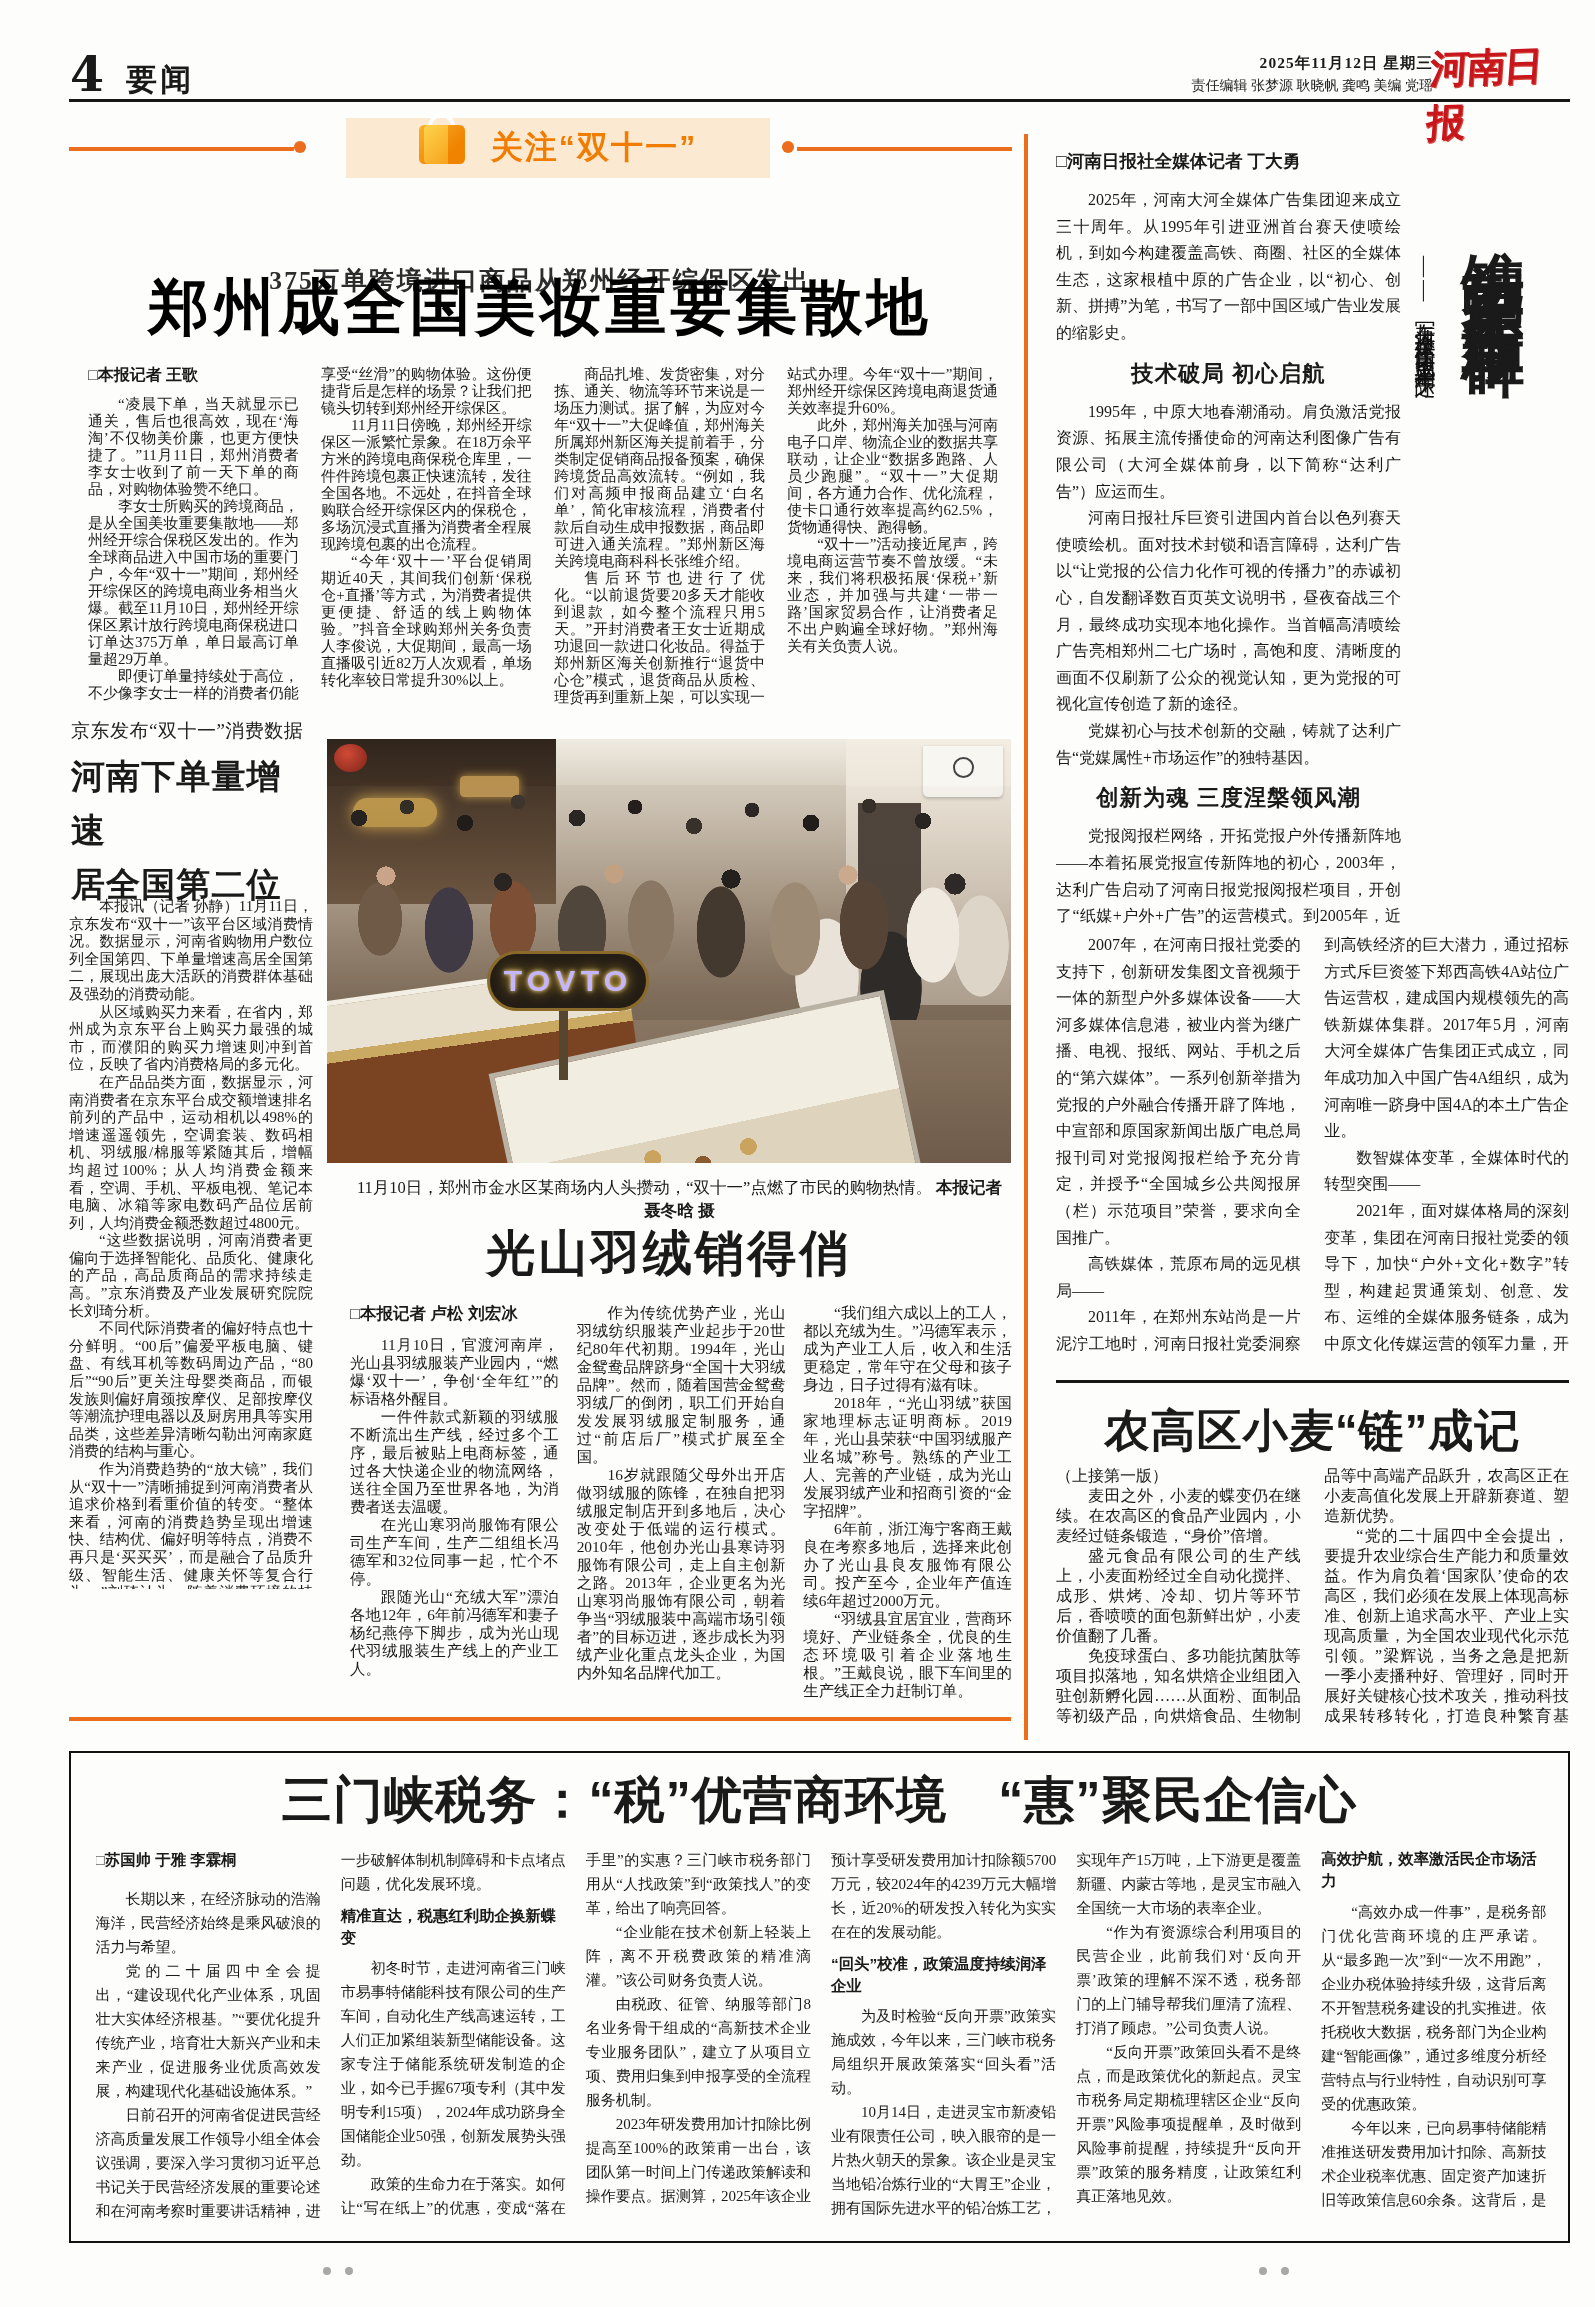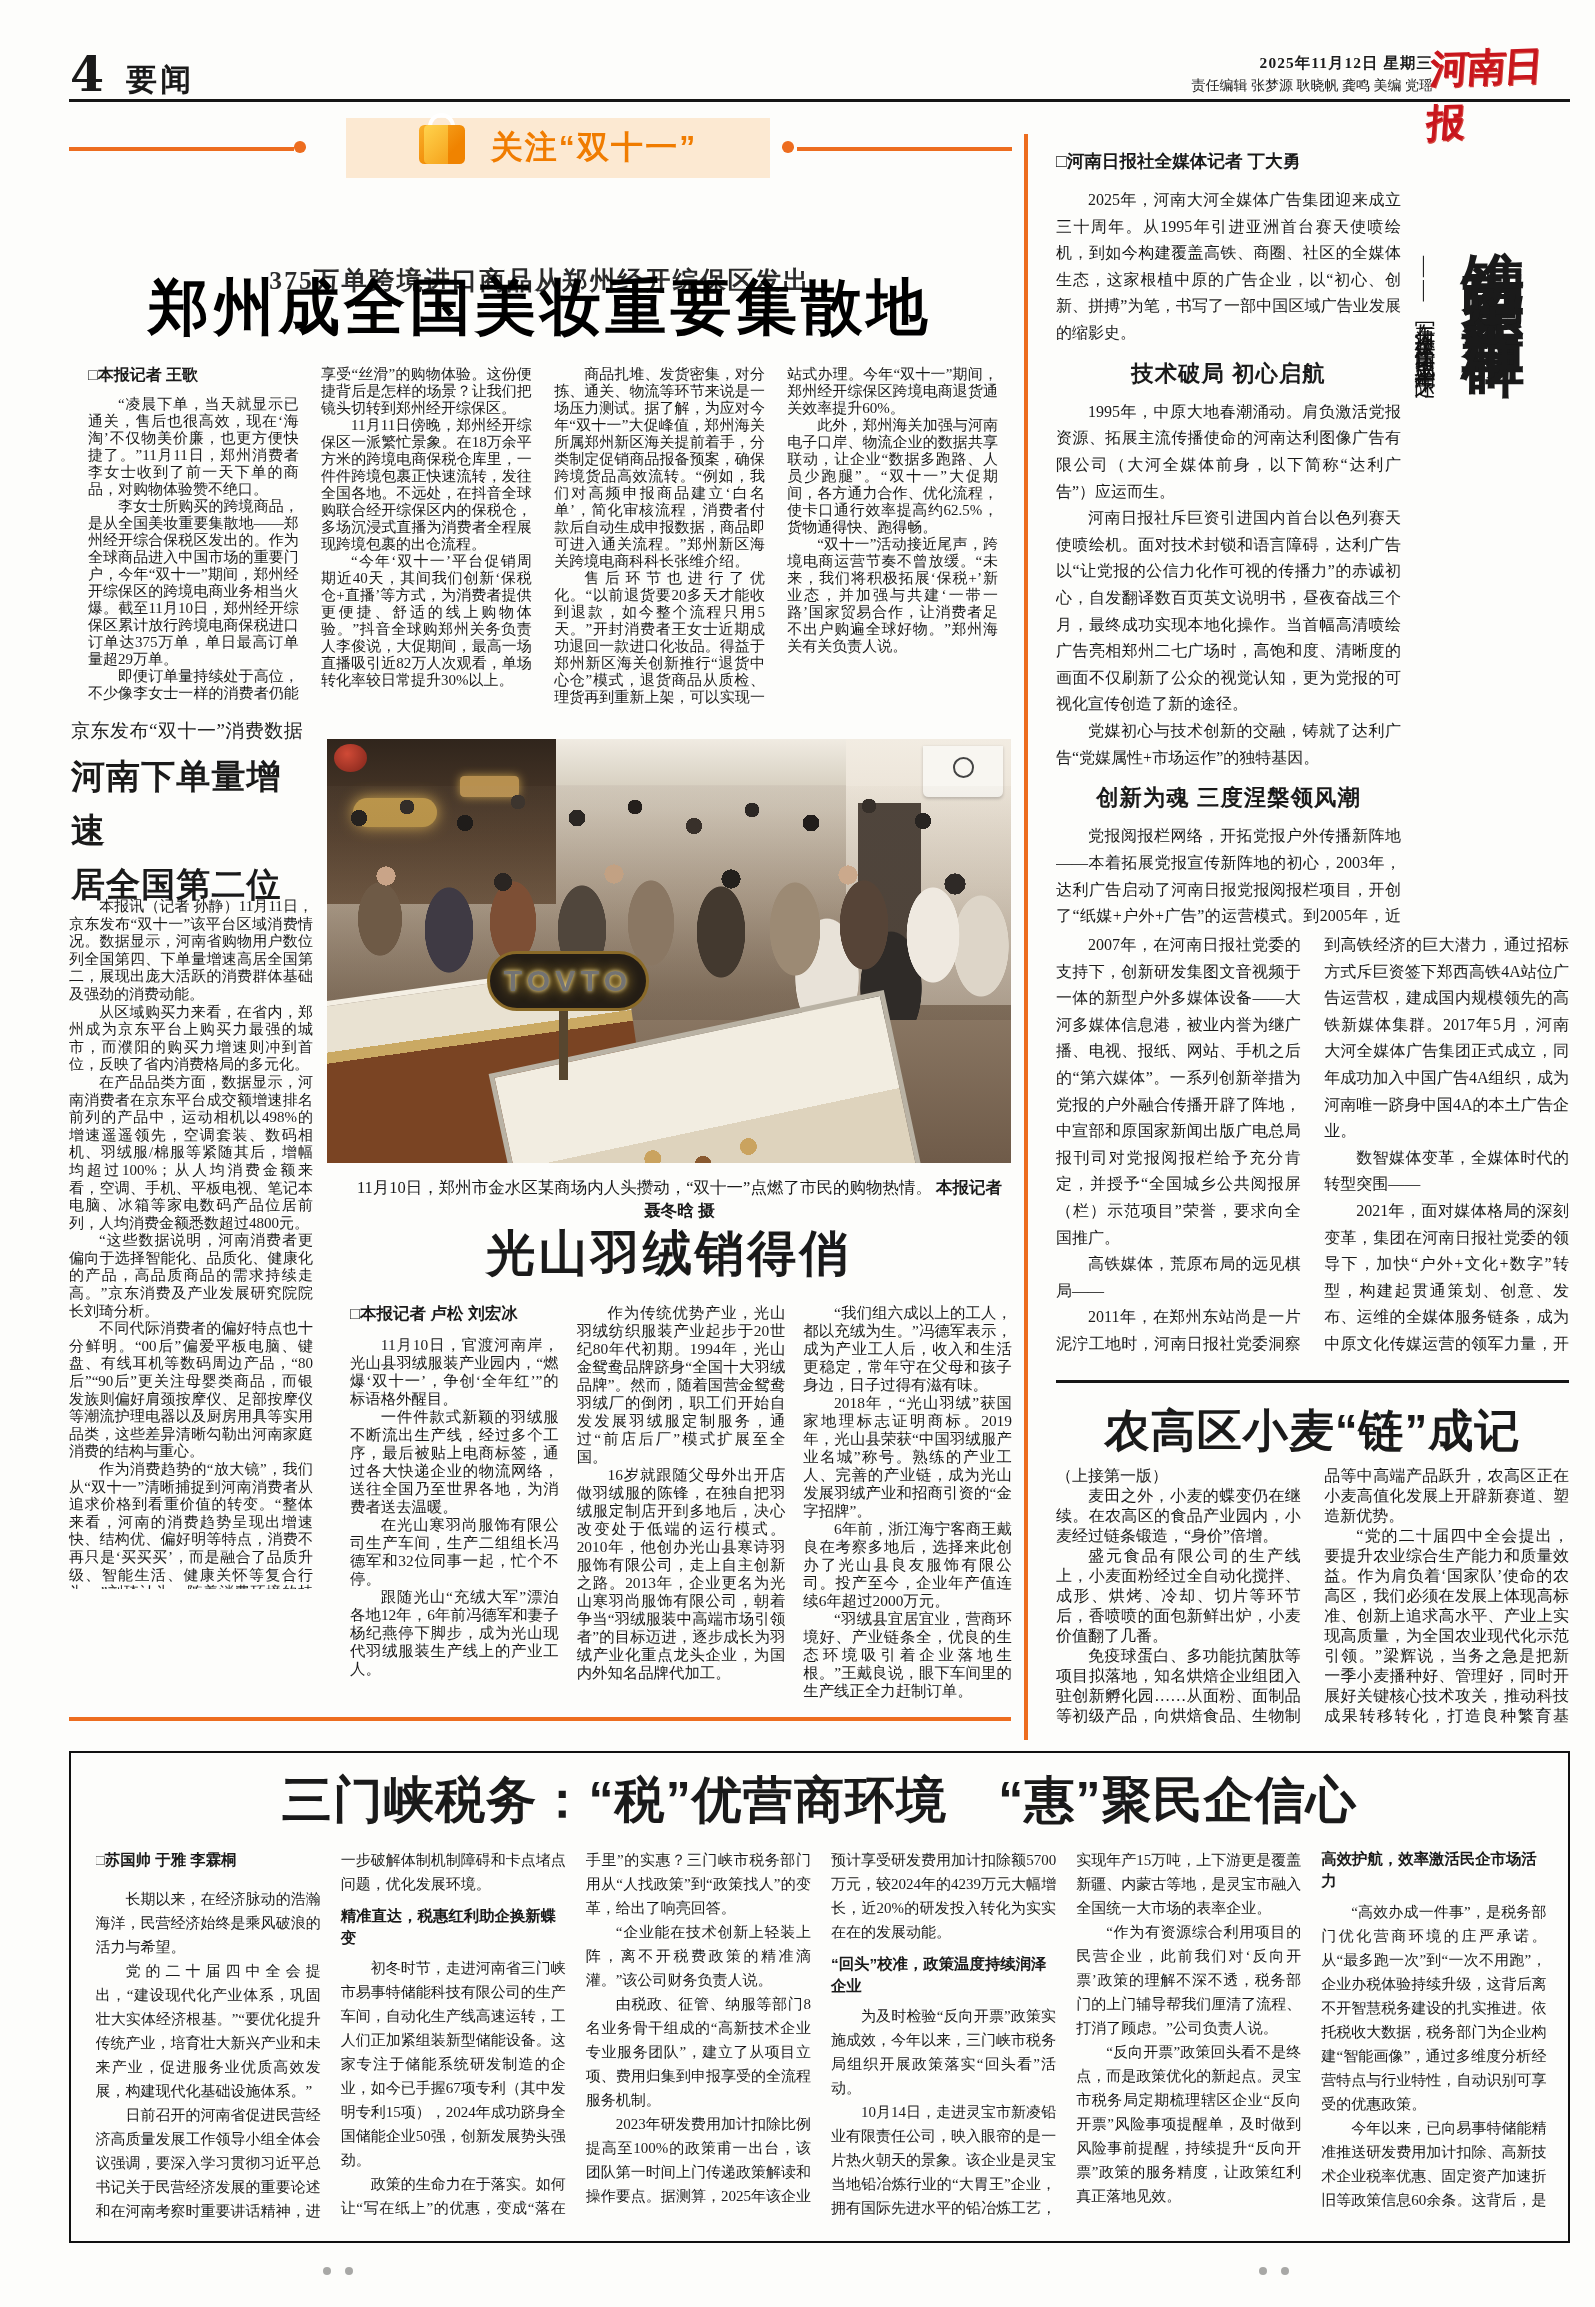--- a/index.html
+++ b/index.html
@@ -121,21 +121,21 @@
       radial-gradient(circle 8.5px at 48px 106px,#caa35f 98%,transparent),
       radial-gradient(circle 8.5px at 90px 122px,#a97b42 98%,transparent),
       radial-gradient(circle 8.5px at 138px 112px,#caa35f 98%,transparent),
       radial-gradient(circle 8.5px at 186px 128px,#8a5a30 98%,transparent),
       radial-gradient(circle 8.5px at 234px 120px,#caa35f 98%,transparent),
       linear-gradient(180deg,#f2ede1 0 55%,#ded3bd 55% 100%); }
   #tovto { position:absolute; left:160px; top:212px; width:162px; height:60px;
     background:#241d15; border:3.2px solid #8a6a28; border-radius:32px;
     display:flex; align-items:center; justify-content:center;
     font-family:"Liberation Sans","DejaVu Sans",sans-serif; font-weight:bold; font-size:30px;
-    color:#737373; letter-spacing:5.3px;
+    color:#c4b5fd; letter-spacing:5.3px;
     text-shadow:0 0 12.8px #ffc83d,0 0 4.3px #fff1b5; }
   #tovto-pole { position:absolute; left:232px; top:272px; width:8.5px; height:69px; background:#57462f; }
 
   #caption { left:348px; top:1176px; width:663px; font-size:16.5px; line-height:22.3px; text-align:center; }
   #caption b { font-family:"Liberation Sans","DejaVu Sans",sans-serif; }
 
   
   #gs-headline { left:327px; top:1221px; width:684px; text-align:center;
     font-family:"Liberation Sans","DejaVu Sans",sans-serif; font-weight:900; font-size:49px; letter-spacing:3.2px; }
   #gs-body { left:350px; top:1304px; width:662px; height:405px;

